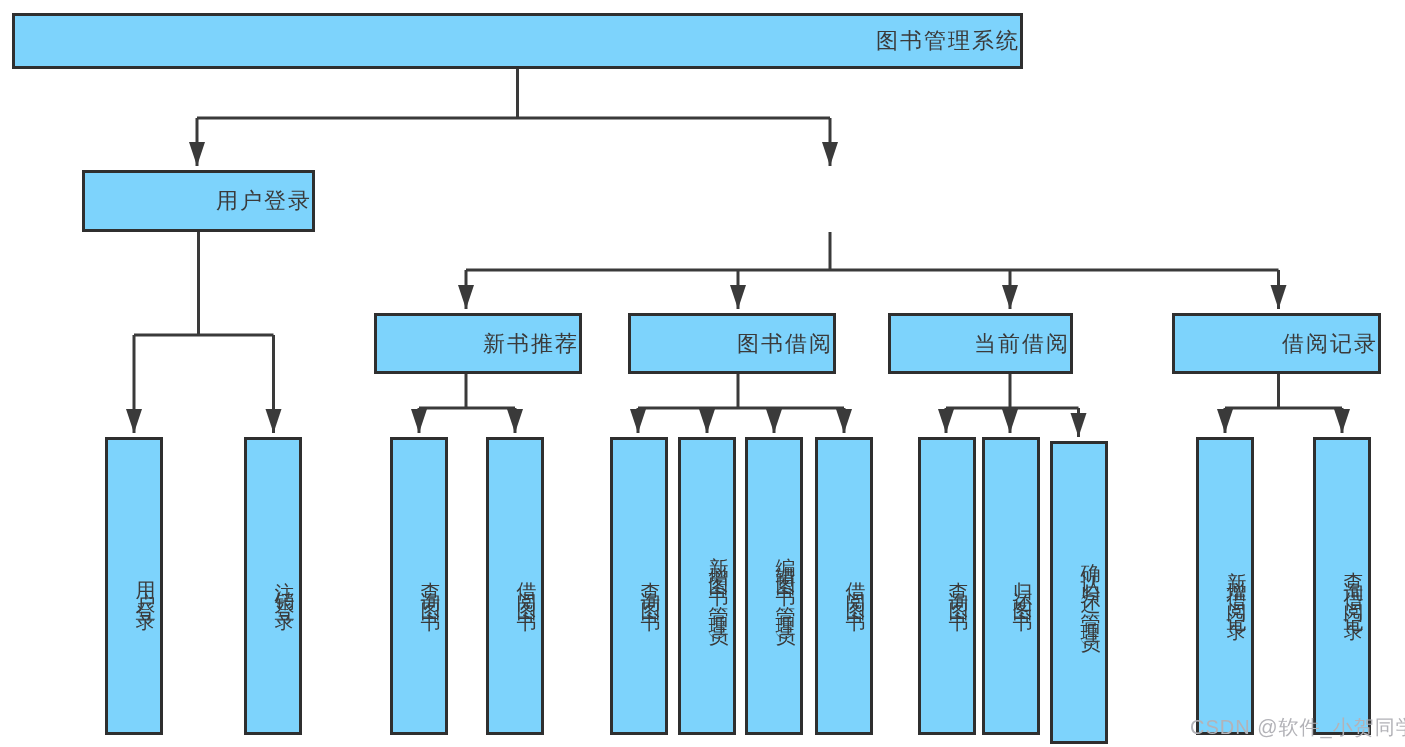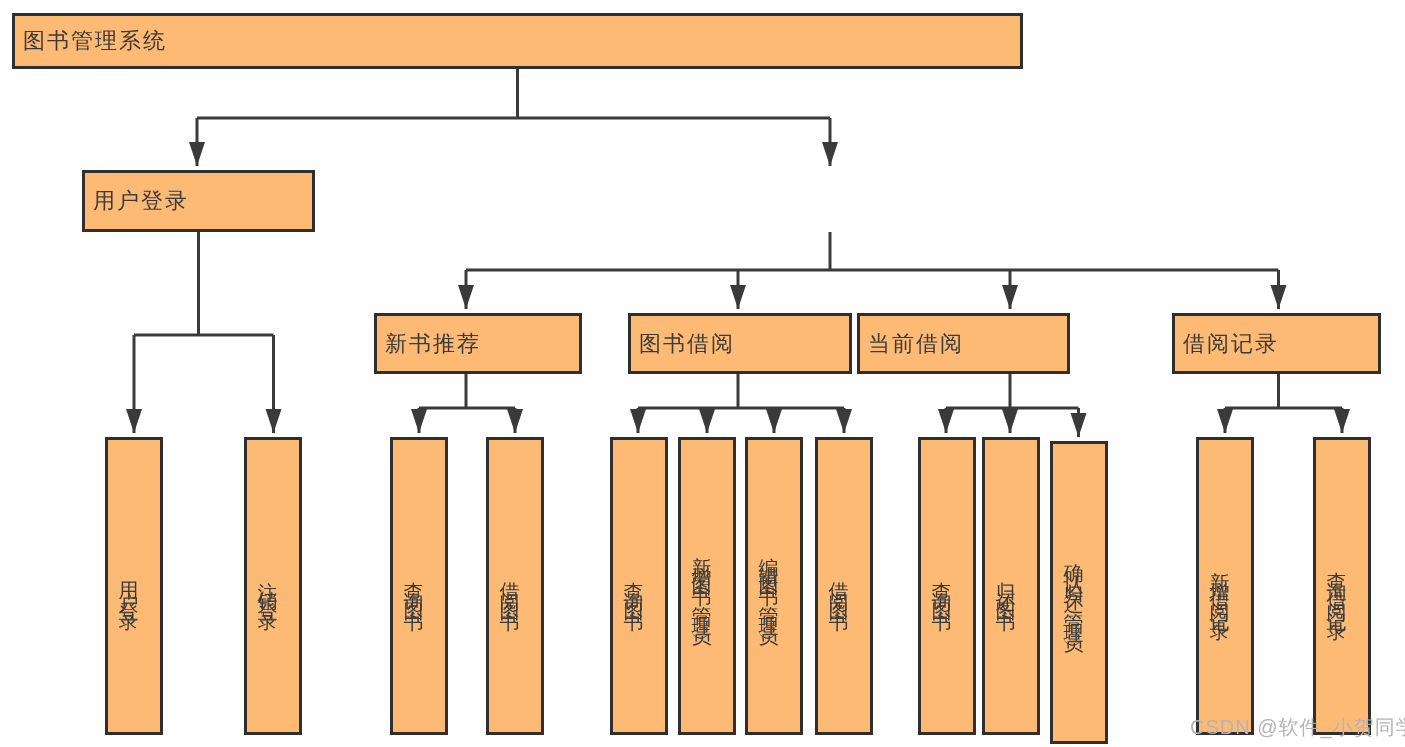--- a/index.html
+++ b/index.html
@@ -17,46 +17,46 @@
     width: 1405px; height: 747px;
   }
   #connectors path {
     stroke: #3a3a3a;
     stroke-width: 3;
     fill: none;
   }
   .box {
     position: absolute;
     box-sizing: border-box;
-    background: #fdba74;
+    background: #7dd3fc;
     border: 3px solid #2f2f2f;
     display: flex;
     align-items: center;
-    justify-content: flex-start;
+    justify-content: flex-end;
     color: #3a3a3a;
     padding-left: 8px;
   }
   .hlabel {
     font-size: 22px;
     letter-spacing: 2px;
     white-space: nowrap;
   }
   .vbox .vlabel {
     writing-mode: vertical-lr;
     text-orientation: mixed;
     font-size: 20px;
     letter-spacing: 10px;
     white-space: nowrap;
   }
   .root-box   { left: 12px;  top: 13px;  width: 1011px; height: 56px; }
   .n-user     { left: 82px;  top: 170px; width: 233px;  height: 62px; }
   .n-mgmt     { left: 711px; top: 170px; width: 237px;  height: 62px; }
   .n-newbook  { left: 374px; top: 313px; width: 208px;  height: 61px; }
-  .n-borrow   { left: 628px; top: 313px; width: 224px;  height: 61px; }
-  .n-current  { left: 857px; top: 313px; width: 213px;  height: 61px; }
+  .n-borrow   { left: 628px; top: 313px; width: 208px;  height: 61px; }
+  .n-current  { left: 888px; top: 313px; width: 185px;  height: 61px; }
   .n-records  { left: 1172px;top: 313px; width: 209px;  height: 61px; }
   .leaf { top: 437px; width: 58px; height: 298px; }
   .l1  { left: 105px; }
   .l2  { left: 244px; }
   .l3  { left: 390px; }
   .l4  { left: 486px; }
   .l5  { left: 610px; }
   .l6  { left: 678px; }
   .l7  { left: 745px; }
   .l8  { left: 815px; }

